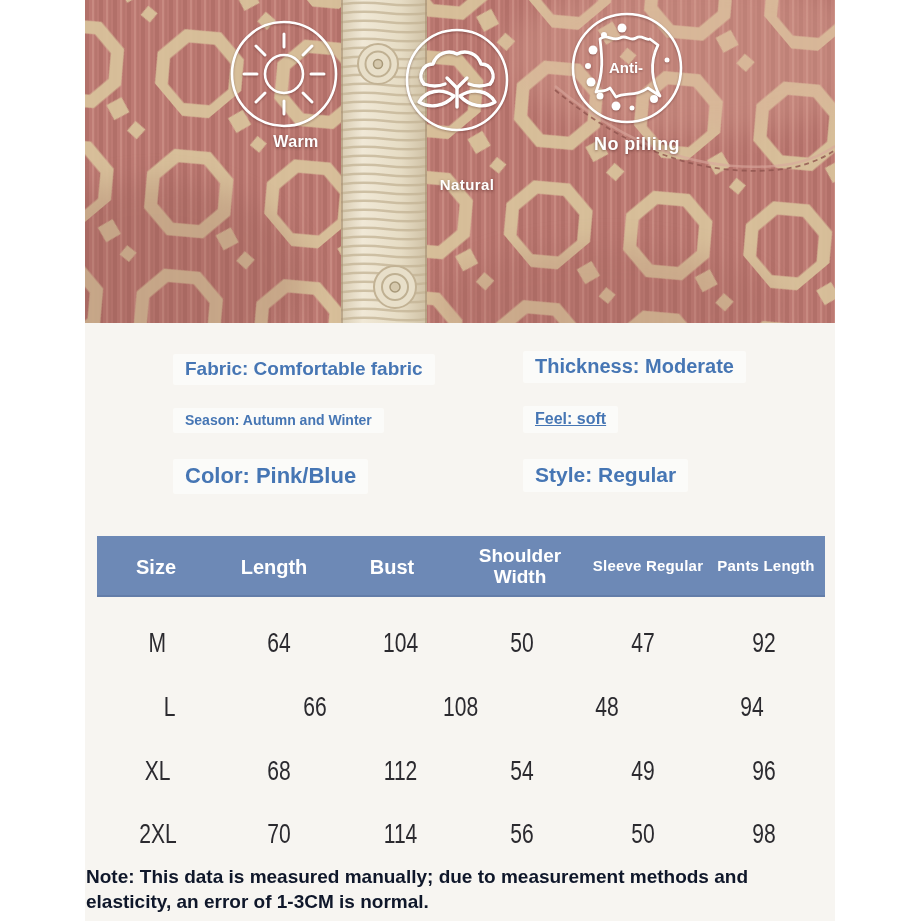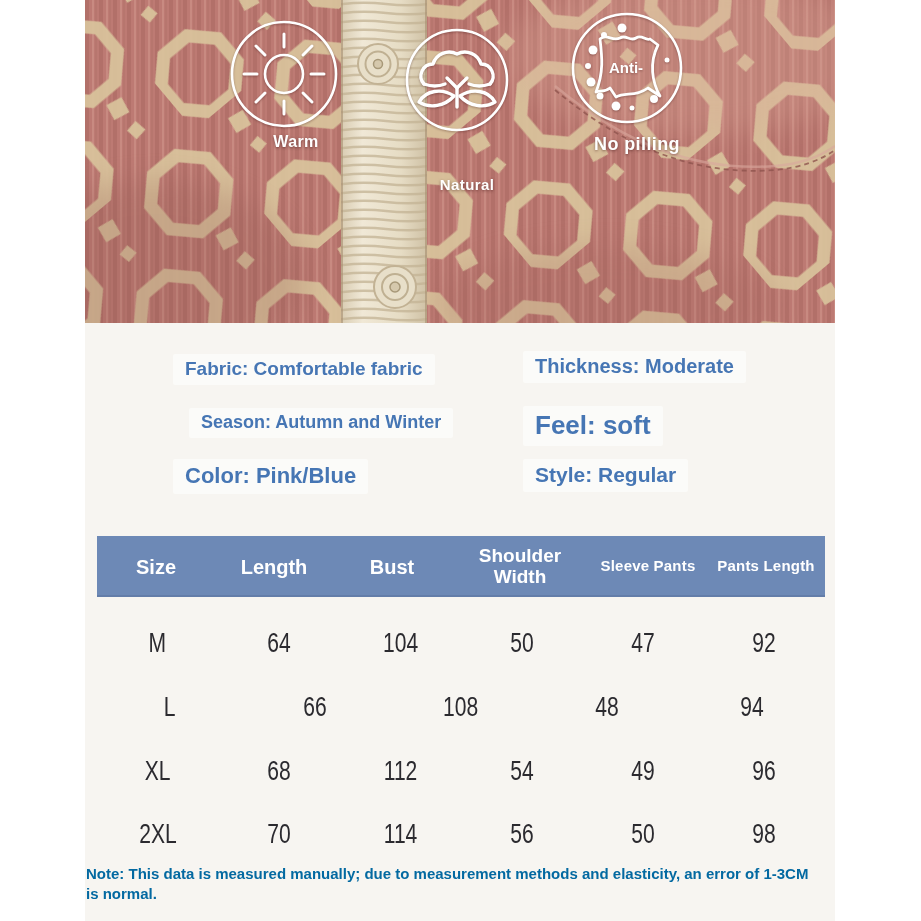--- a/index.html
+++ b/index.html
@@ -15,40 +15,40 @@
                text-shadow:0 1px 3px rgba(60,20,20,.55);white-space:nowrap;letter-spacing:.4px;padding-left:20px;}
   .lbl-warm{left:201px;top:133px;font-size:16px;}
   .lbl-natural{left:372px;top:138px;font-size:15px;margin-top:38px;}
   .lbl-nopilling{left:542px;top:134px;font-size:18px;}
 
   
   .panel{position:absolute;left:85px;top:323px;width:750px;height:598px;background:#f7f5f1;}
   .attr{position:absolute;display:inline-block;background:rgba(255,255,255,.55);
         padding:4px 12px 5px 12px;border-radius:2px;color:#4676b4;font-weight:bold;white-space:nowrap;}
   .a-l0{left:88px;top:31px;font-size:19px;}
-  .a-l1{left:104px;top:85px;font-size:18px;text-align:right;}
+  .a-l1{left:88px;top:85px;font-size:14px;text-align:right;}
   .a-l2{left:88px;top:136px;font-size:22px;}
   .a-r0{left:438px;top:28px;font-size:20px;}
-  .a-r1{left:438px;top:83px;font-size:26px;}
+  .a-r1{left:438px;top:83px;font-size:16px;text-decoration:underline;}
   .a-r2{left:438px;top:136px;font-size:21px;}
 
   
   .thead{position:absolute;left:12px;top:213px;width:728px;height:61px;background:#6d89b6;
          display:flex;align-items:center;box-shadow:inset 0 -2px 0 rgba(70,90,130,.25);}
   .th{flex:1;text-align:center;color:#ffffff;font-weight:bold;line-height:1.1;}
   .th-lg{font-size:20px;}
   .th-md{font-size:19px;padding:0 10px;}
   .th-sm{font-size:15px;letter-spacing:.2px;}
   .tbody{position:absolute;left:12px;top:289px;width:728px;}
   .tr{display:flex;height:63.7px;align-items:center;}
   .td{flex:1;text-align:center;color:#2b2a2f;}
   .cnd{display:inline-block;font-size:27px;transform:scaleX(0.78);transform-origin:center;}
 
-  .note{position:absolute;left:1px;top:541px;width:732px;color:#0369a1;
-        font-size:15px;font-weight:bold;line-height:1.32;}
+  .note{position:absolute;left:1px;top:541px;width:732px;color:#0f172a;
+        font-size:19px;font-weight:bold;line-height:1.32;}
 </style>
 </head>
 <body>
 
 <div class="canvas">
 
   <div class="photo">
     <svg class="bg" width="750" height="323" viewBox="0 0 750 323">
       <defs>
         <pattern id="streaks" patternUnits="userSpaceOnUse" width="14" height="22">
@@ -176,21 +176,21 @@
     <div class="attr a-r0">Thickness: Moderate</div>
     <div class="attr a-l2">Color: Pink/Blue</div>
     <div class="attr a-r1">Feel: soft</div>
     <div class="attr a-r2">Style: Regular</div>
 
     <div class="thead">
       <div class="th th-lg">Size</div>
       <div class="th th-lg">Length</div>
       <div class="th th-lg">Bust</div>
       <div class="th th-md">Shoulder Width</div>
-      <div class="th th-sm">Sleeve Pants</div>
+      <div class="th th-sm">Sleeve Regular</div>
       <div class="th th-sm">Pants Length</div>
     </div>
 
     <div class="tbody">
       <div class="tr">
         <div class="td"><span class="cnd">M</span></div>
         <div class="td"><span class="cnd">64</span></div>
         <div class="td"><span class="cnd">104</span></div>
         <div class="td"><span class="cnd">50</span></div>
         <div class="td"><span class="cnd">47</span></div>

